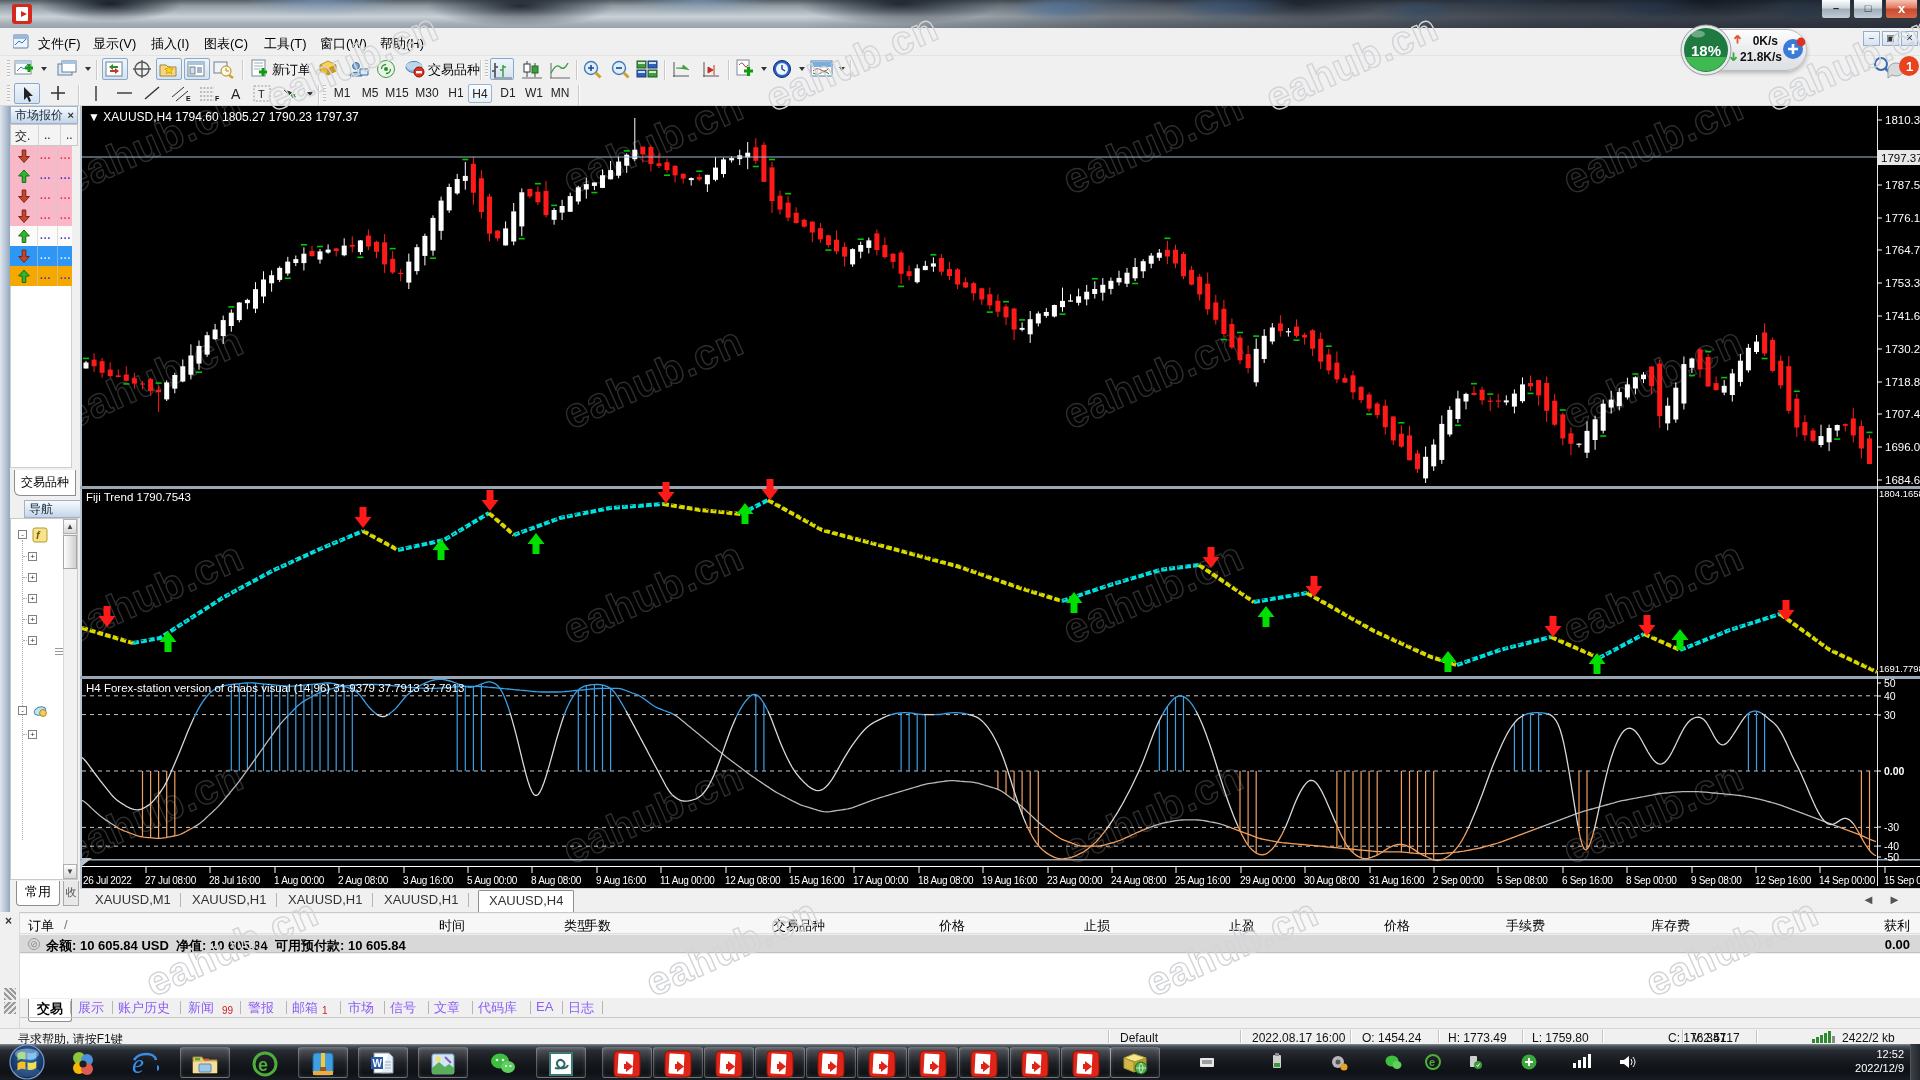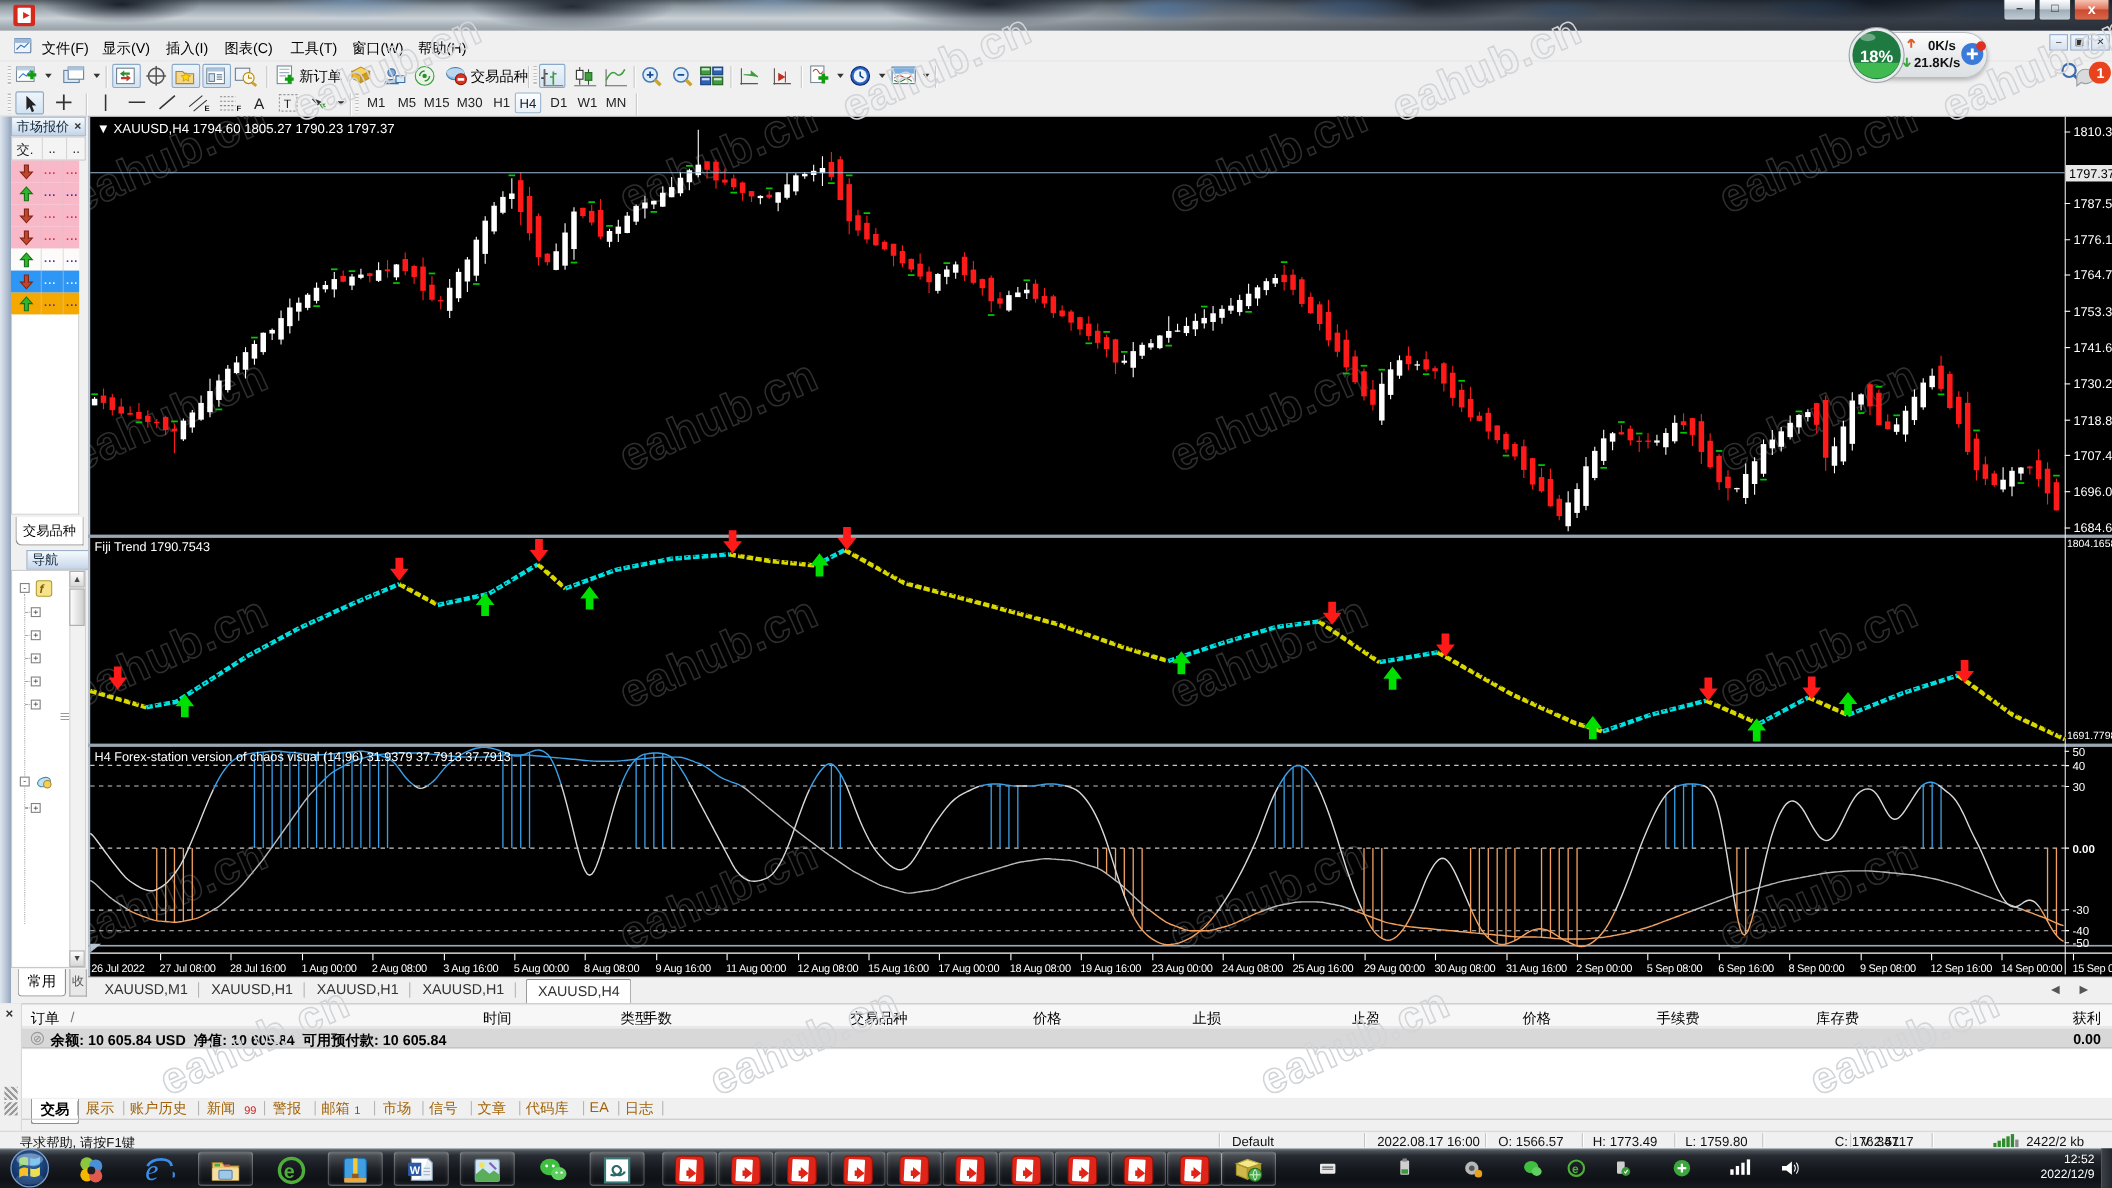--- a/index.html
+++ b/index.html
@@ -47,21 +47,21 @@
 .mwrow{left:10px;width:62px;height:20px}
 .dots{font-size:10px;font-weight:bold;letter-spacing:1px}
 .treebox{width:9px;height:9px;border:1px solid #818181;background:#fff;font-size:8px;line-height:7px;text-align:center;color:#333}
 #tabrow{left:80px;top:888px;width:1840px;height:24px;background:#f0f0f0;border-top:1px solid #d0d0d0}
 .ctab{top:892px;font-size:13px;color:#333}
 .ctabsep{top:893px;width:1px;height:14px;background:#b5b5b5}
 .ctab.on{border:1px solid #8e8e8e;border-bottom:none;background:#fff;padding:2px 10px 6px 10px;top:890px;border-radius:2px 2px 0 0}
 #terminal{left:0;top:912px;width:1920px;height:116px;background:#f0f0f0;border-top:1px solid #c8c8c8}
 .thead{font-size:13px;color:#000}
 #balrow{left:20px;top:934px;width:1900px;height:19px;background:#d8d8d8;border-top:1px solid #eee;border-bottom:1px solid #c0c0c0}
-.btab{top:999px;font-size:13px;color:#a16207}
+.btab{top:999px;font-size:13px;color:#8b5cf6}
 .btab.on{background:#fff;border:1px solid #8e8e8e;border-top:none;border-radius:0 0 3px 3px;padding:1px 8px 3px 8px;font-weight:bold;color:#000}
 .btabsep{top:1001px;width:1px;height:13px;background:#b5b5b5}
 #statusbar{left:0;top:1028px;width:1920px;height:16px;background:#f0f0f0;border-top:1px solid #d5d5d5}
 .st{top:1031px;font-size:12px;color:#111}
 .stsep{top:1030px;width:0;height:13px;border-left:1px solid #c4c4c4;border-right:1px solid #fff}
 #taskbar{left:0;top:1044px;width:1920px;height:36px;
 background:linear-gradient(180deg,#868e96 0%,#4a525a 6%,#272c32 18%,#15181d 52%,#0e1115 78%,#171c22 100%)}
 .tkbtn{top:1047px;width:50px;height:31px;border:1px solid rgba(255,255,255,.28);border-radius:3px;
 background:linear-gradient(rgba(255,255,255,.18),rgba(255,255,255,.05) 48%,rgba(0,0,0,.12));box-shadow:inset 0 0 4px rgba(255,255,255,.12)}
 .trayt{color:#fff;font-size:11px;text-align:right}
@@ -463,21 +463,21 @@
 <span class="btabsep abs" style="left:428px"></span>
 <span class="btabsep abs" style="left:472px"></span>
 <span class="btabsep abs" style="left:530px"></span>
 <span class="btabsep abs" style="left:562px"></span>
 <span class="btabsep abs" style="left:602px"></span>
 <div class="abs" style="left:20px;top:1017px;width:1900px;height:1px;background:#c8c8c8"></div>
 <div id="statusbar" class="abs"></div>
 <span class="st abs" style="left:18px">寻求帮助, 请按F1键</span>
 <span class="st abs" style="left:1120px">Default</span>
 <span class="st abs" style="left:1252px">2022.08.17 16:00</span>
-<span class="st abs" style="left:1362px">O: 1566.57</span>
+<span class="st abs" style="left:1362px">O: 1454.24</span>
 <span class="st abs" style="left:1448px">H: 1773.49</span>
 <span class="st abs" style="left:1532px">L: 1759.80</span>
 <span class="st abs" style="left:1668px">C: 1762.51</span>
 <span class="st abs" style="left:1692px">V: 34717</span>
 <span class="stsep abs" style="left:1108px"></span>
 <span class="stsep abs" style="left:1240px"></span>
 <span class="stsep abs" style="left:1350px"></span>
 <span class="stsep abs" style="left:1438px"></span>
 <span class="stsep abs" style="left:1522px"></span>
 <span class="stsep abs" style="left:1602px"></span>

